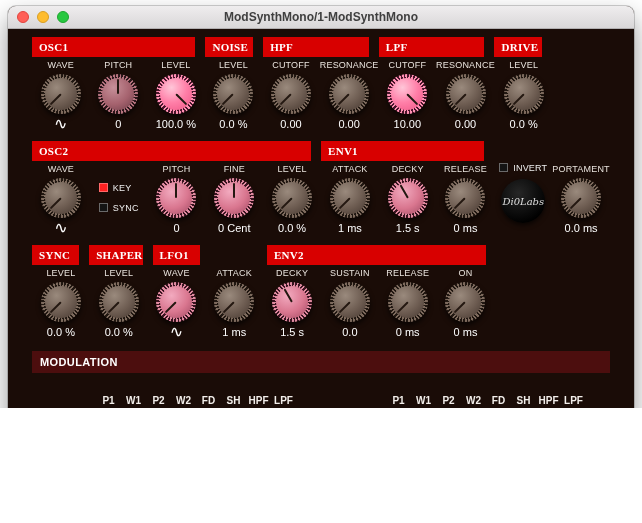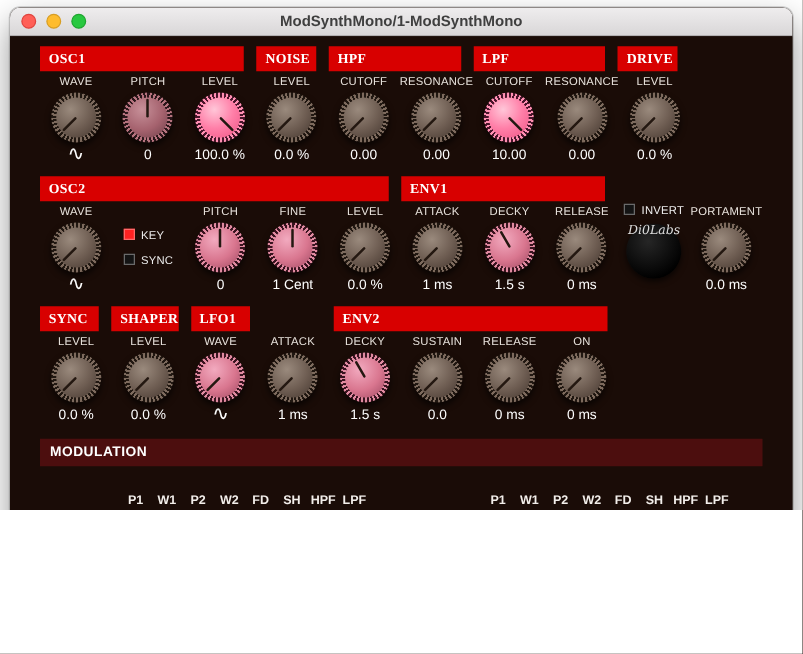--- a/index.html
+++ b/index.html
@@ -63,21 +63,21 @@
   
   .checks { display:flex; flex-direction:column; gap:10px; margin-top:20px; align-items:flex-start; }
   .checkrow { display:flex; align-items:flex-start; gap:5px; }
   .checklabel { font-size:9px; color:#eeeeee; letter-spacing:.2px; }
   .box { width:9px; height:9px; background:#141414; border:1px solid #6a6a6a; box-sizing:border-box; }
   .box.on { background:#ff2222; border-color:#ff6a6a; }
   .invrow { height:12px; margin-bottom:4px; }
   .logo {
     width:44px; height:44px; border-radius:50%;
     background:radial-gradient(circle at 40% 32%, #262626, #000000 75%);
-    display:flex; align-items:flex-start; justify-content:center;
+    display:flex; align-items:center; justify-content:center;
     color:#dcdcdc; font-family:"DejaVu Serif", serif; font-style:italic; font-size:10px;
     box-shadow:0 2px 5px rgba(0,0,0,.7);
   }
   
   .modhead {
     margin:12px 24px 0; height:22px; background:#4c0e0e;
     display:flex; align-items:center; padding-left:8px;
     color:#ffffff; font-weight:bold; font-size:11px; letter-spacing:.4px;
   }
   .modgrid {
@@ -233,21 +233,21 @@
               <div class="ptr" style="transform: rotate(0deg);"></div>
             </div>
             <div class="kvalue">0</div>
           </div>
           <div class="cell">
             <div class="klabel">FINE</div>
             <div class="knob pink">
               <div class="face"></div>
               <div class="ptr" style="transform: rotate(0deg);"></div>
             </div>
-            <div class="kvalue">1 Cent</div>
+            <div class="kvalue">0 Cent</div>
           </div>
           <div class="cell">
             <div class="klabel">LEVEL</div>
             <div class="knob brown">
               <div class="face"></div>
               <div class="ptr" style="transform: rotate(-135deg);"></div>
             </div>
             <div class="kvalue">0.0 %</div>
           </div>
           <div class="cell">

